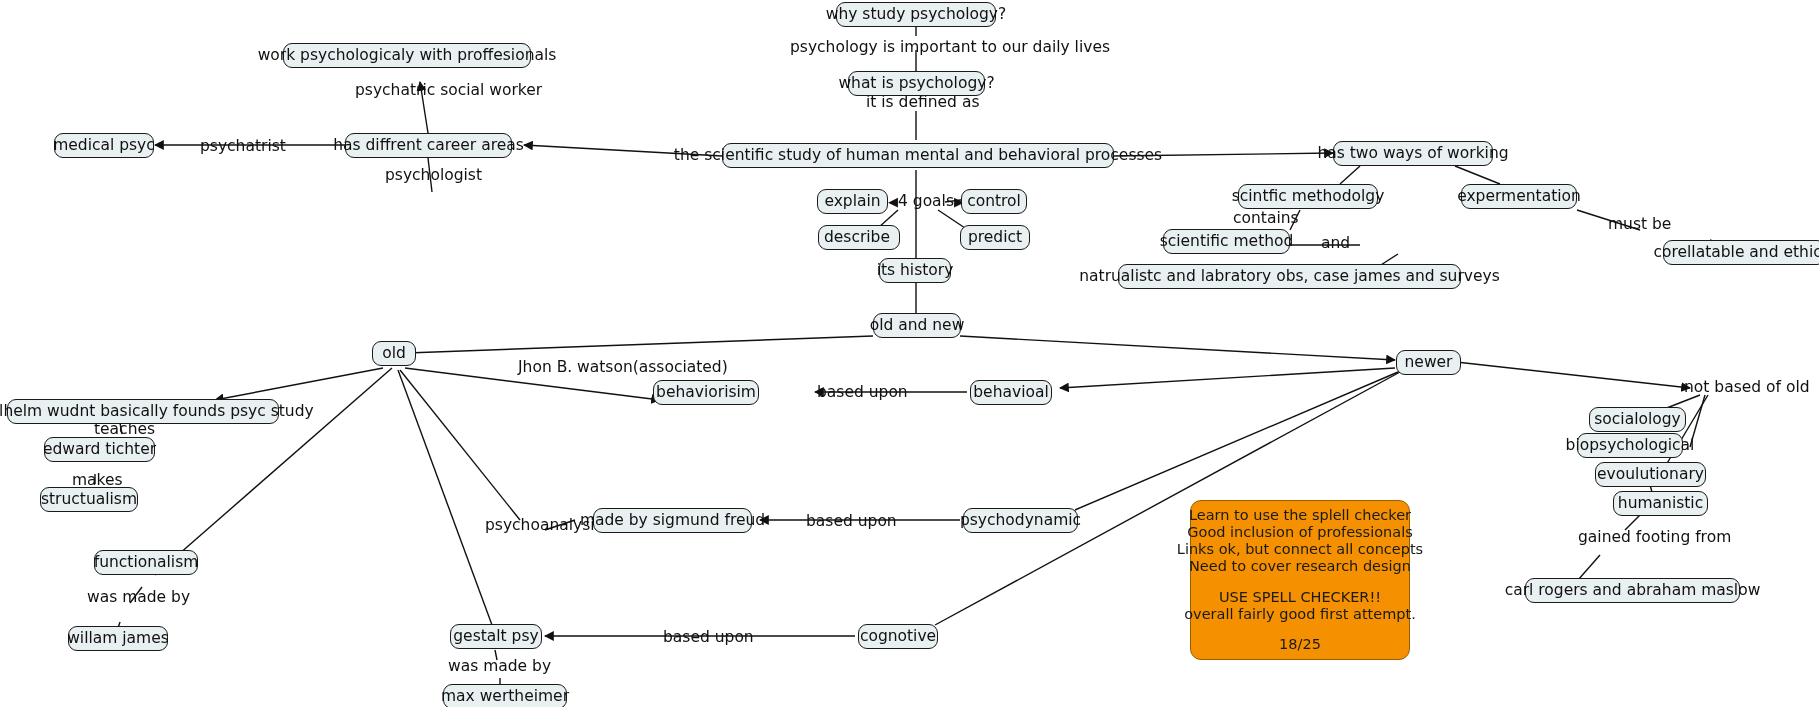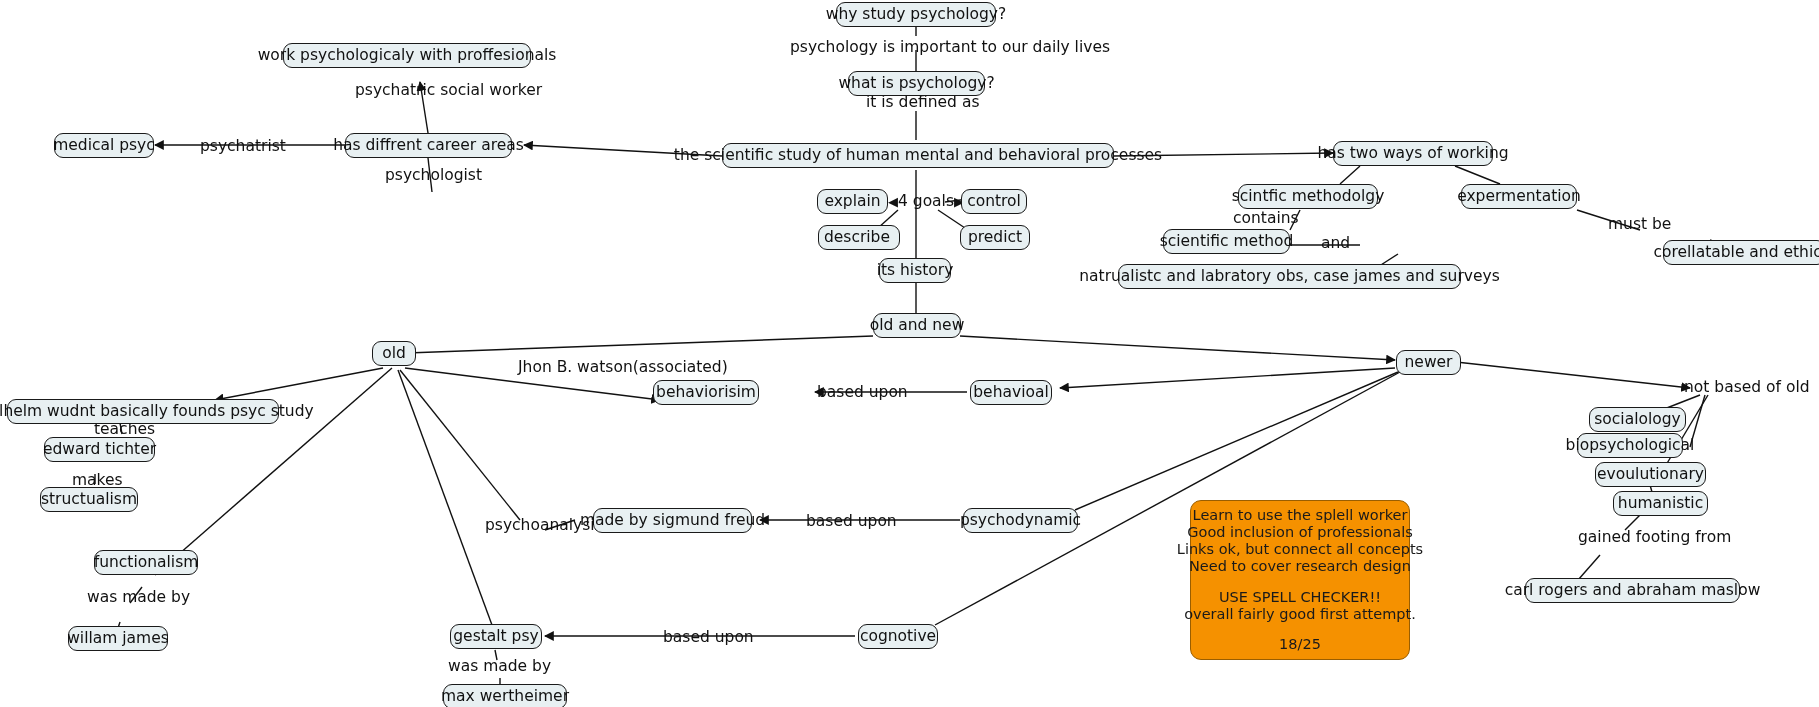--- a/index.html
+++ b/index.html
@@ -352,21 +352,21 @@
     <span>humanistic</span>
   </div>
   <div class="link-label" style="left:1578px; top:530px;">
     <span>gained footing from</span>
   </div>
   <div class="node" style="left:1525px; top:578px; width:215px;">
     <span>carl rogers and abraham maslow</span>
   </div>
 
   <div class="feedback-box" style="left:1190px; top:500px; width:220px; height:160px;">
-    <div class="fb-line">Learn to use the splell worker</div>
+    <div class="fb-line">Learn to use the splell checker</div>
     <div class="fb-line">Good inclusion of professionals</div>
     <div class="fb-line">Links ok, but connect all concepts</div>
     <div class="fb-line">Need to cover research design</div>
     <div class="fb-gap"></div>
     <div class="fb-line">USE SPELL CHECKER!!</div>
     <div class="fb-line">overall fairly good first attempt.</div>
     <div class="fb-gap"></div>
     <div class="fb-line">18/25</div>
   </div>
 

